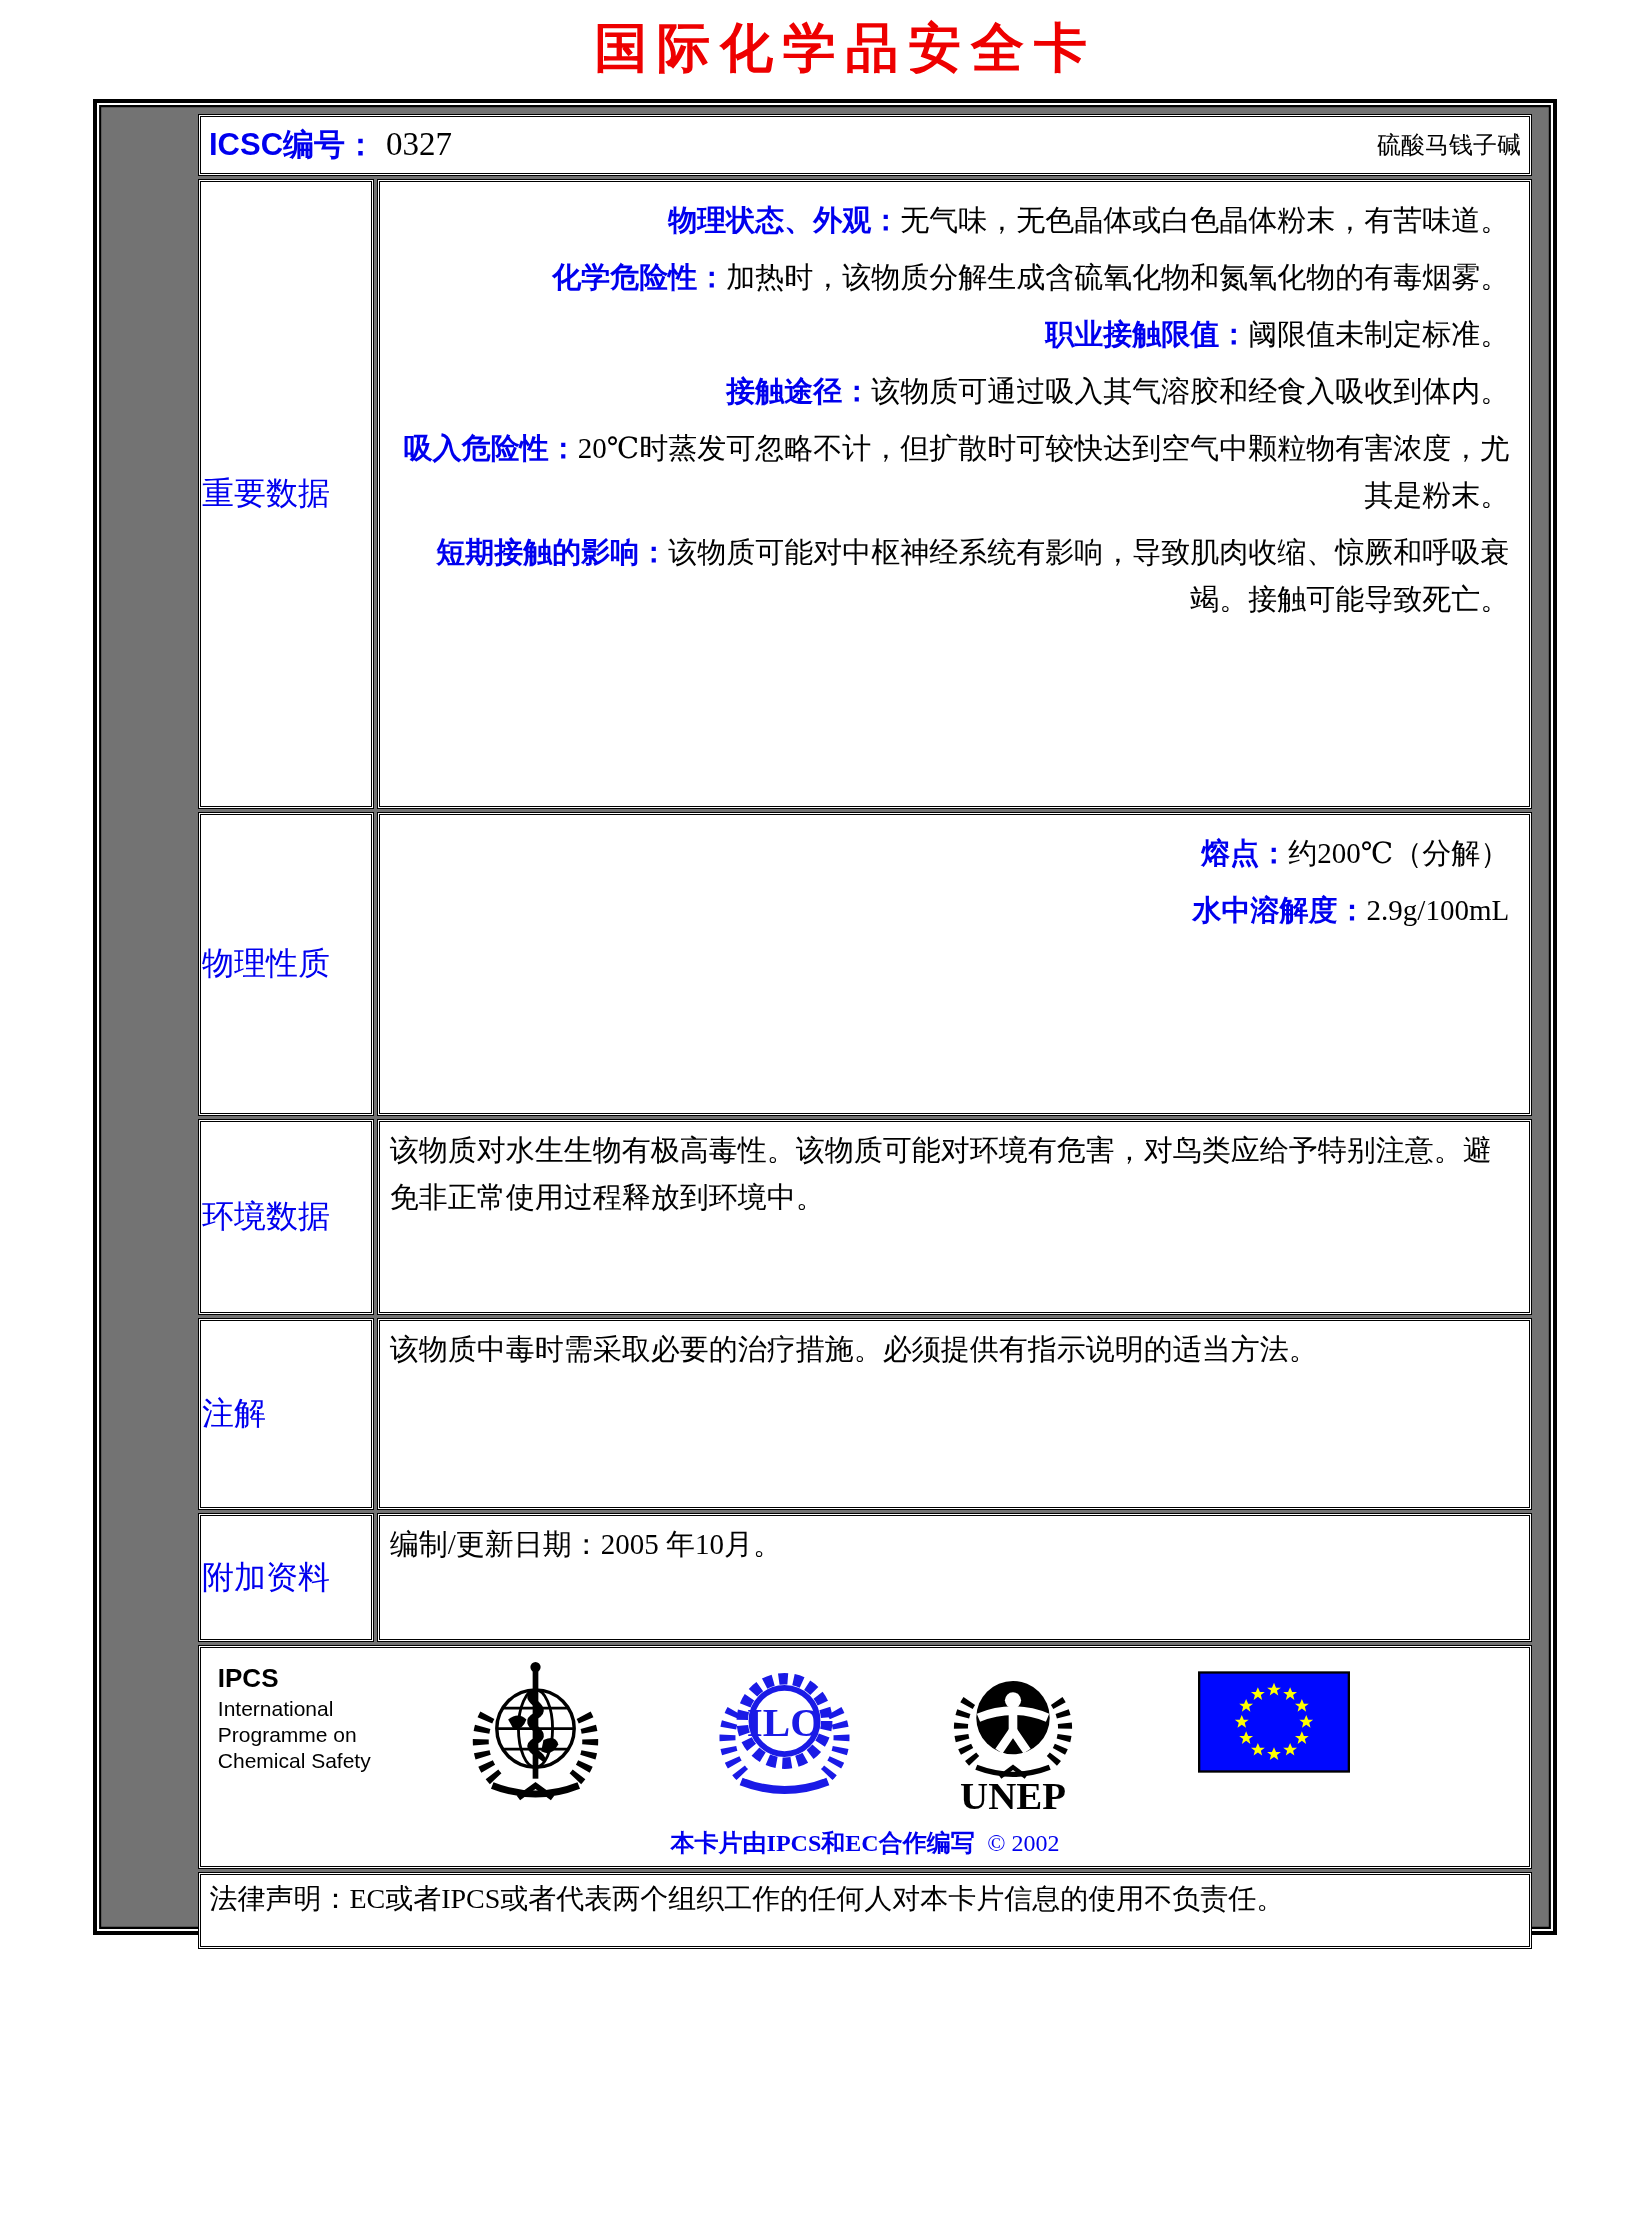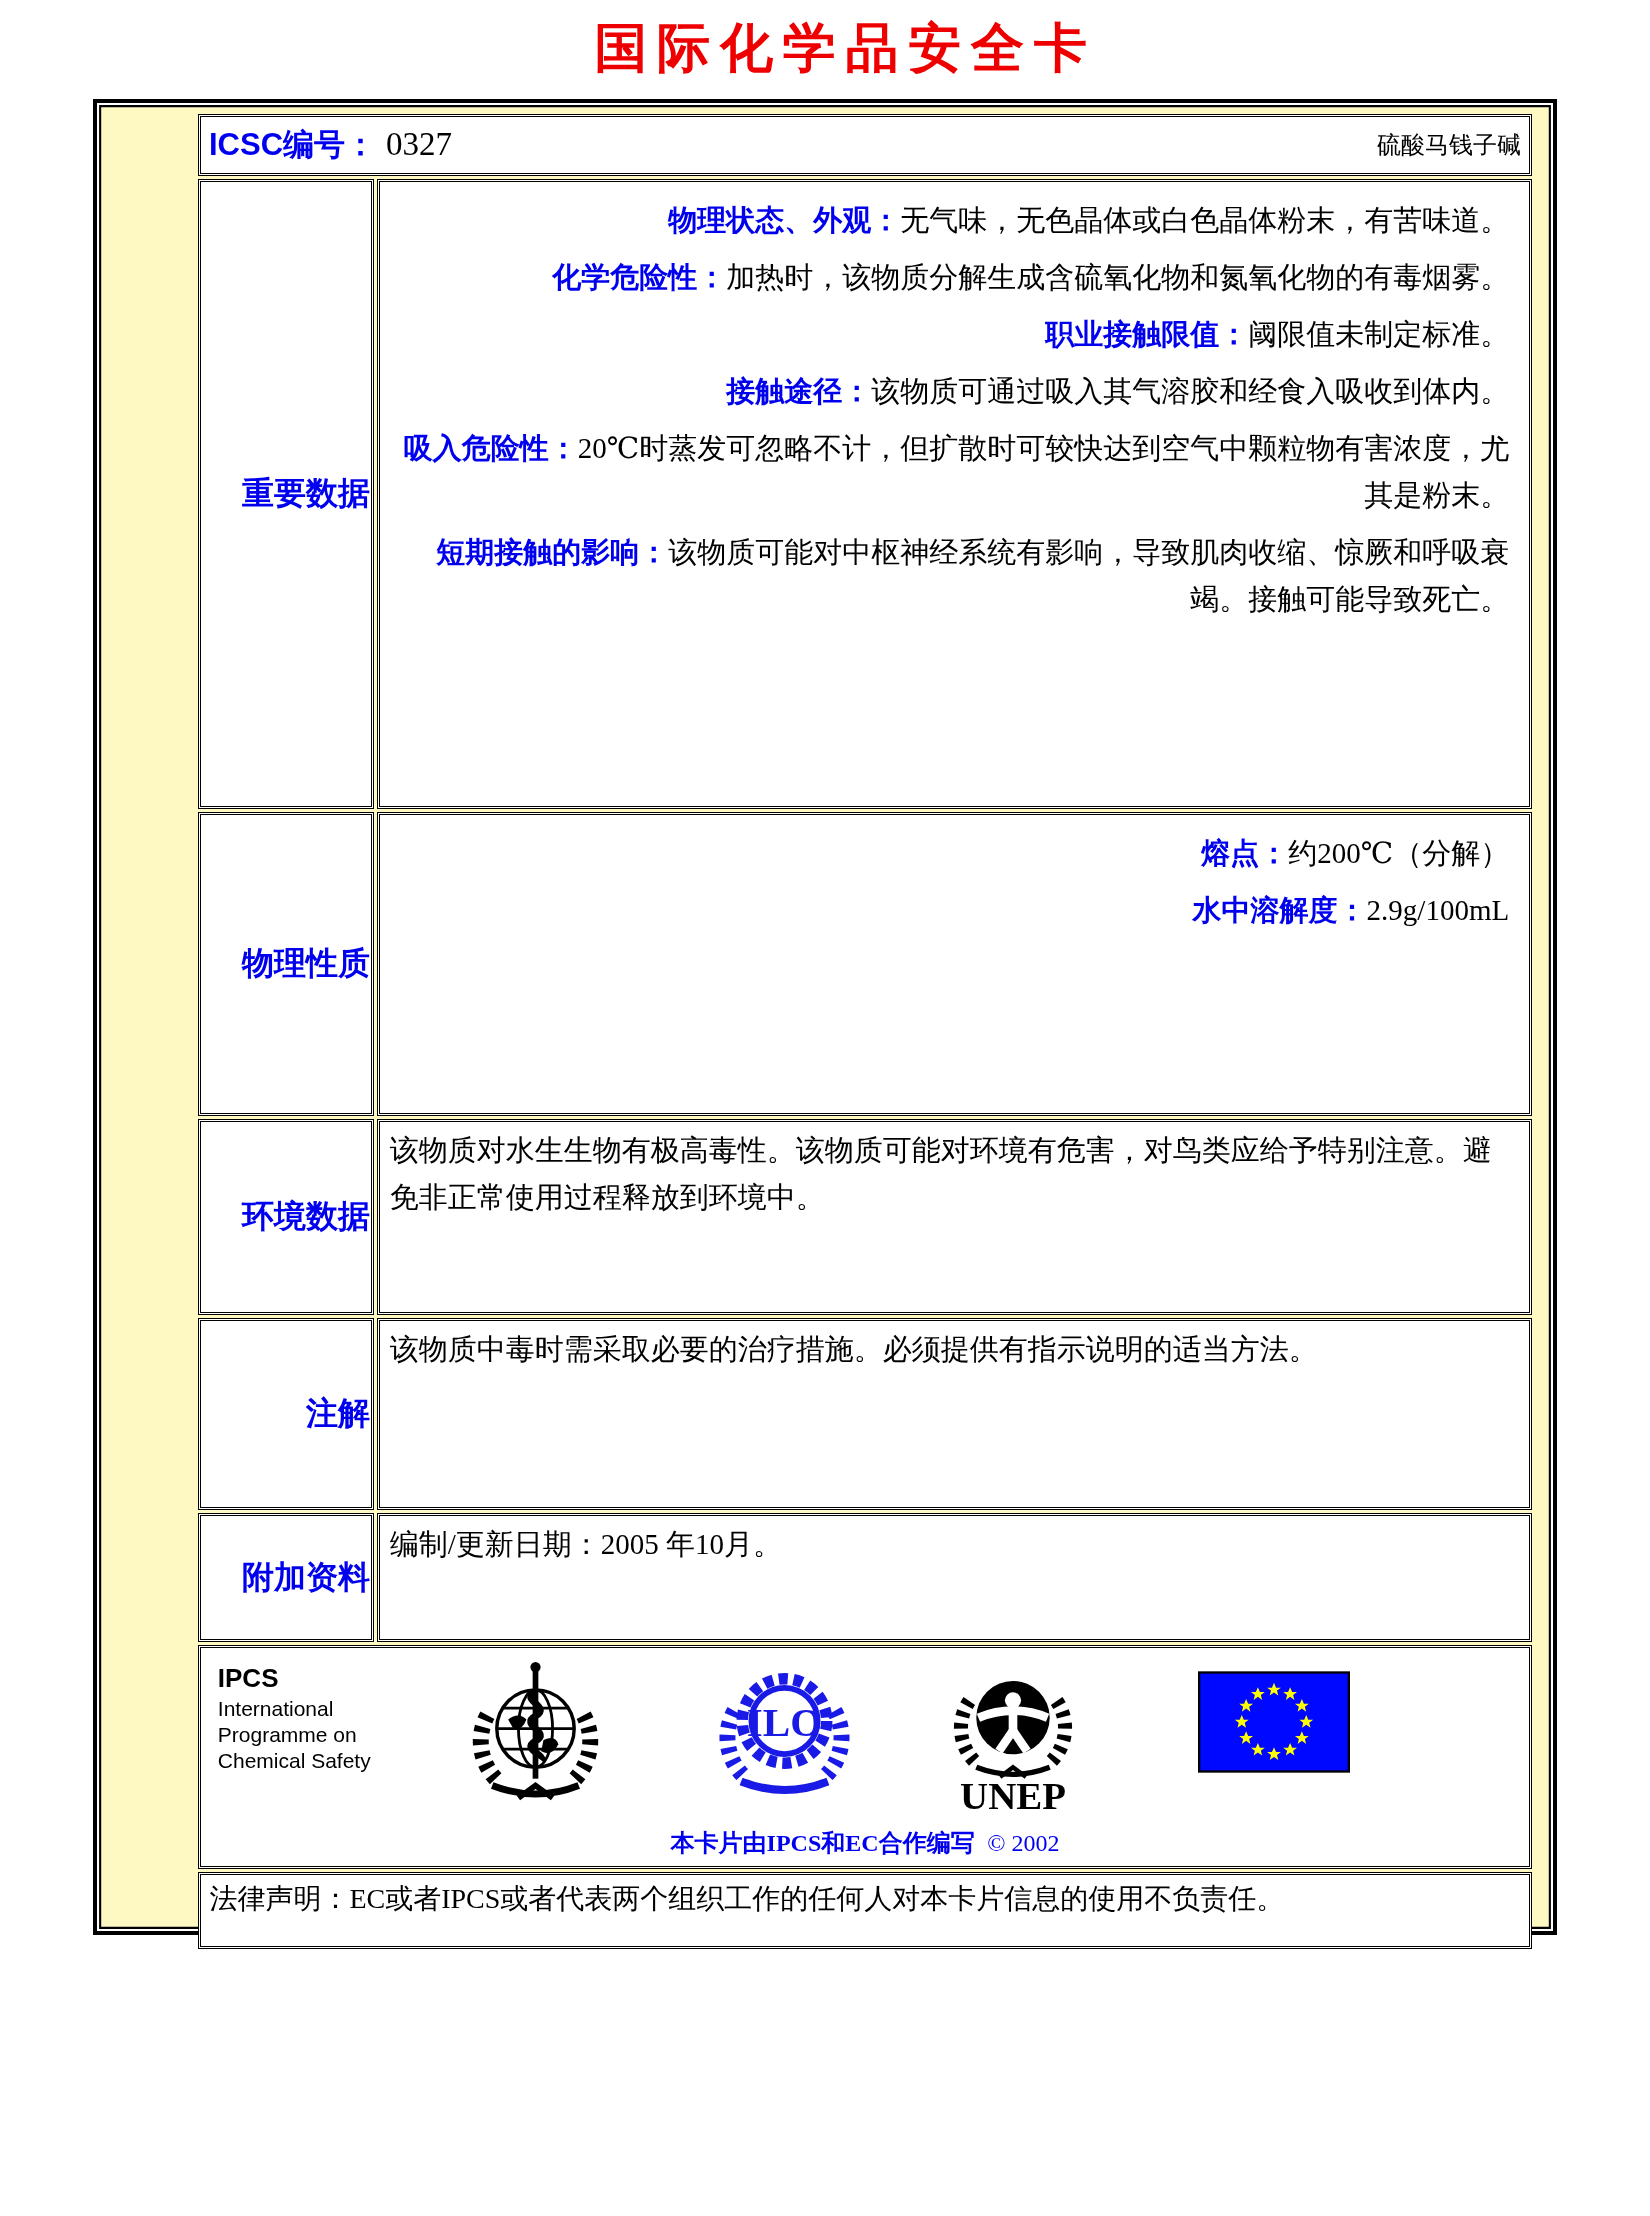--- a/index.html
+++ b/index.html
@@ -2,28 +2,28 @@
 <html style="font-size:11px"><head>
 <meta charset="utf-8">
 <style>
   html,body{margin:0;padding:0;background:#fff;}
   .page{position:relative;width:1651px;height:2216px;background:#fff;overflow:hidden;
         font-family:"Liberation Serif","DejaVu Serif",serif;color:#000;}
   .title{position:absolute;top:12.5px;left:0;width:100%;text-align:center;
          font-family:"Liberation Sans","DejaVu Sans",sans-serif;
          font-weight:bold;font-size:53px;letter-spacing:9.8px;color:#ee0000;margin-left:20px;}
   .card{position:absolute;left:93px;top:99px;width:1456px;height:1828px;
-        border:4.2px solid #000;background:#fef9c3;
+        border:4.2px solid #000;background:#737373;
         box-shadow:inset 0 0 0 2.1px #fff, inset 0 0 0 4.2px #000;}
   table.grid{border-collapse:separate;border-spacing:3.5px;table-layout:fixed;
              margin:8.4px 9.8px 8.4px 98px;width:1340px;}
   td{border:3.5px double #000;background:#fff;overflow:hidden;}
-  td.lbl{text-align:right;vertical-align:middle;
+  td.lbl{text-align:left;vertical-align:middle;
          font-family:"Liberation Sans","DejaVu Sans",sans-serif;
-         font-weight:bold;font-size:32px;color:#0000ee;}
+         font-weight:normal;font-size:32px;color:#0000ee;}
   td.content{vertical-align:top;padding:4.2px 9.8px;font-size:29px;line-height:47px;}
   .hcell{display:flex;justify-content:space-between;align-items:center;padding:2.8px 7px;}
   .icsc-label{font-family:"Liberation Sans","DejaVu Sans",sans-serif;
               font-weight:bold;font-size:31px;color:#0000ee;}
   .icsc-num{font-size:33px;color:#000;margin-left:9.8px;}
   .chem-name{font-size:24px;color:#000;}
   .ilabel{font-family:"Liberation Sans","DejaVu Sans",sans-serif;
           font-weight:bold;color:#0000ee;}
   .item{margin:10px;text-align:right;}
   .footer-cell{vertical-align:top;padding:7px 7px;}

